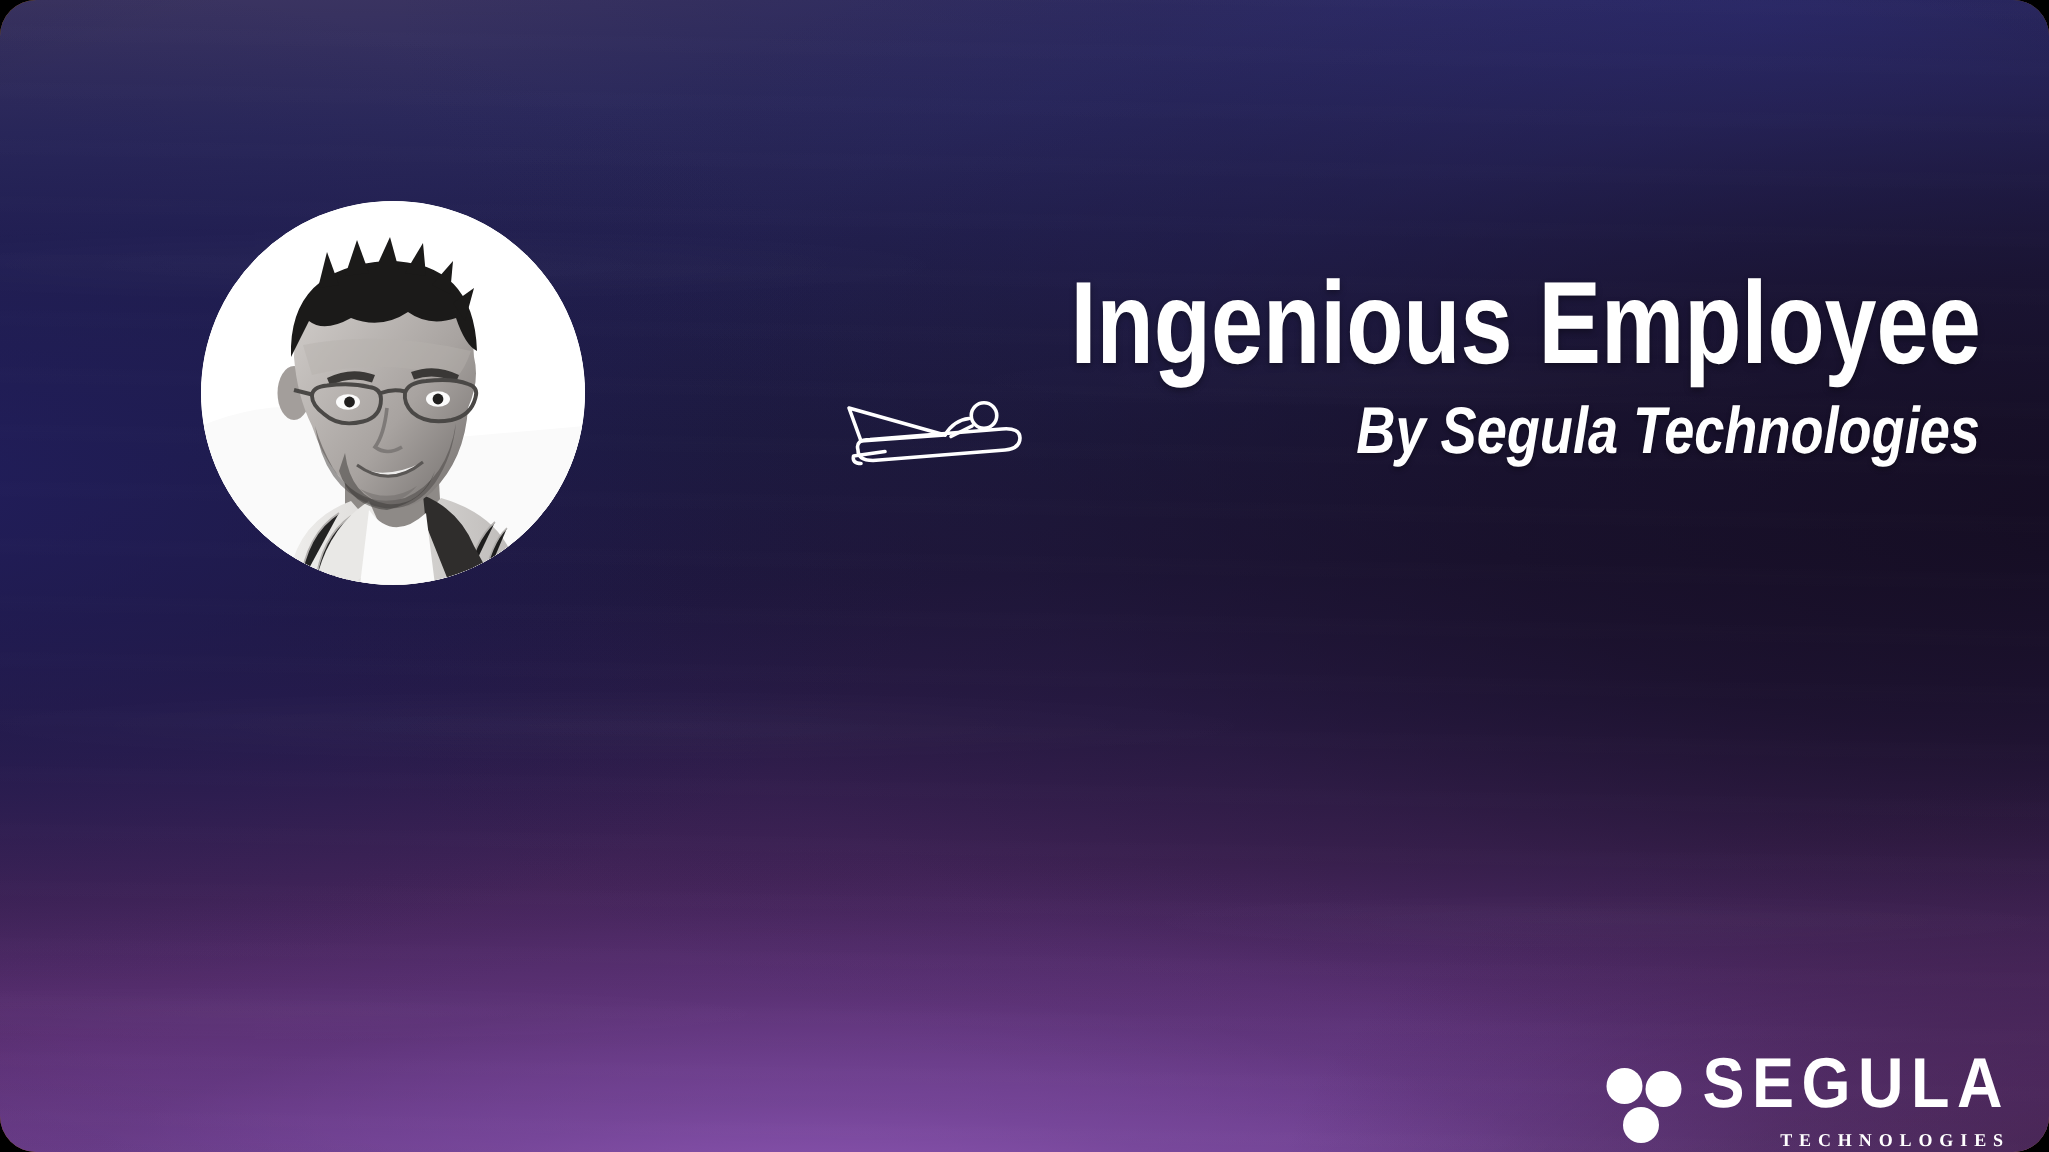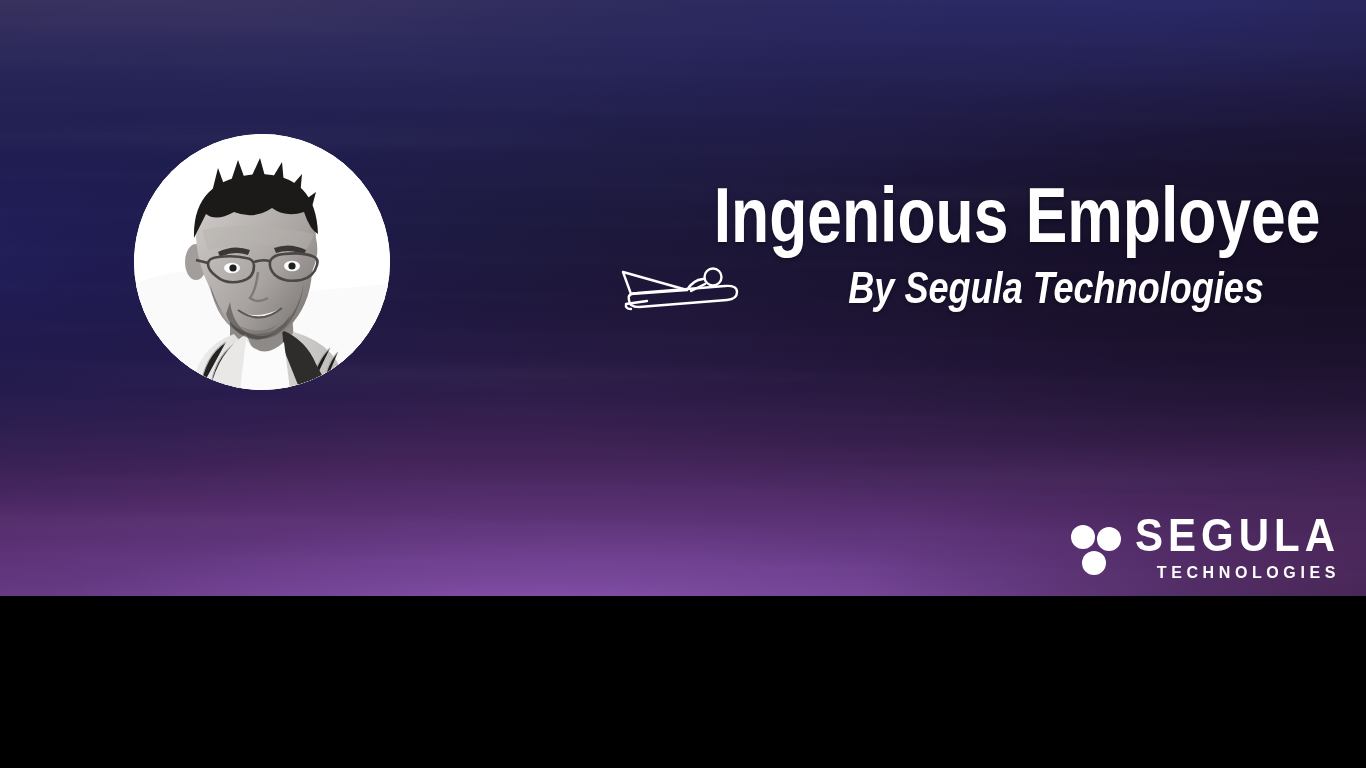--- a/index.html
+++ b/index.html
@@ -3,24 +3,25 @@
 <meta charset="utf-8">
 <style>
   html, body {
     margin: 0;
     padding: 0;
     background: #000;
   }
   #slide {
     position: relative;
     width: 1366px;
-    height: 596px;
+    height: 768px;
     overflow: hidden;
     font-family: "Liberation Sans", "DejaVu Sans", sans-serif;
     background: #a16207;
+    border-radius: 24px;
   }
   
   .bg-base {
     position: absolute;
     inset: 0;
     background:
       linear-gradient(178deg,
         #3b3461 0%,
         #2c2a5c 11%,
         #22204f 22%,
@@ -154,21 +155,21 @@
     transform: scaleX(0.80);
     transform-origin: right center;
     text-shadow: 0 2px 5px rgba(0,0,0,0.35);
   }
   .subline {
     position: relative;
     height: 56px;
     margin-top: 2px;
     display: flex;
     align-items: center;
-    justify-content: center;
+    justify-content: space-between;
     gap: 10px;
   }
   .subtitle {
     font-size: 44px;
     line-height: 50px;
     font-style: italic;
     transform: scaleX(0.82);
     transform-origin: right center;
     text-shadow: 0 2px 4px rgba(0,0,0,0.3);
   }
@@ -199,44 +200,44 @@
     font-size: 44px;
     line-height: 52px;
     transform: scaleX(0.84);
     text-shadow: 0 2px 4px rgba(0,0,0,0.3);
   }
 
   
   .logo {
     position: absolute;
     right: 24px;
-    bottom: 16px;
+    bottom: 1px;
     display: flex;
     align-items: center;
     gap: 12px;
     text-align: right;
   }
   .logo-dots { width: 56px; height: 56px; flex: 0 0 auto; }
   .logo-dots svg { display: block; width: 100%; height: 100%; }
   .logo-words { display: flex; flex-direction: column; align-items: flex-end; }
   .logo-wordmark {
     font-family: "Liberation Sans", "DejaVu Sans", sans-serif;
     font-weight: bold;
     font-size: 42px;
     line-height: 42px;
     color: #ffffff;
     letter-spacing: 5px;
     transform: scaleY(1.12);
     transform-origin: right bottom;
     padding-right: 2px;
   }
   .logo-tagline {
-    font-family: Liberation Sans, sans-serif;
+    font-family: Liberation Serif, serif;
     font-weight: bold;
-    font-size: 16px;
+    font-size: 12px;
     line-height: 14px;
     color: #ffffff;
     letter-spacing: 4.6px;
     margin-top: 7px;
     padding-right: 2px;
   }
 </style>
 </head>
 <body>
 

